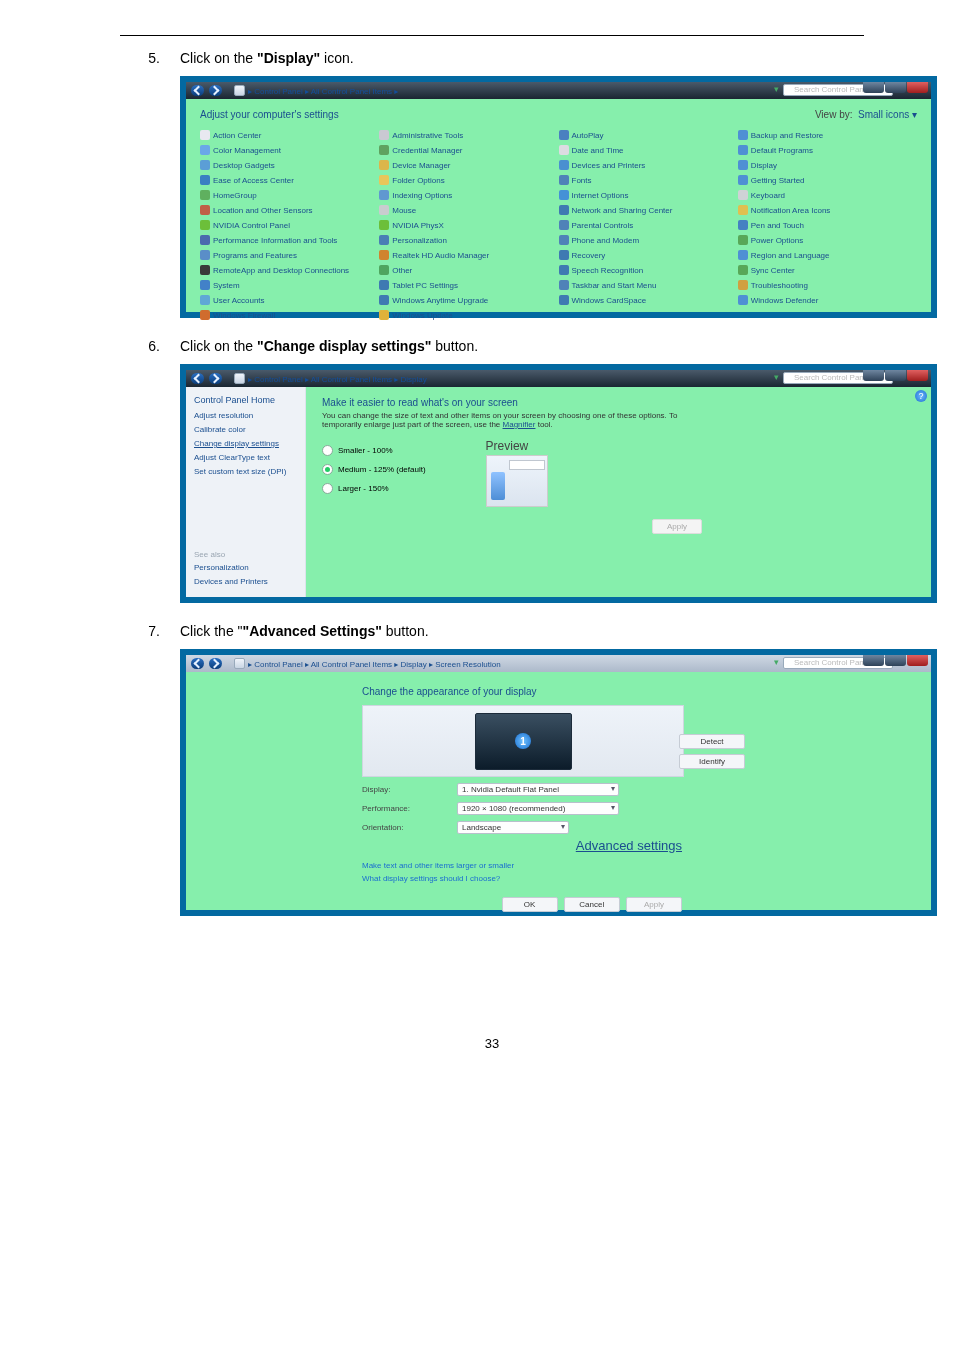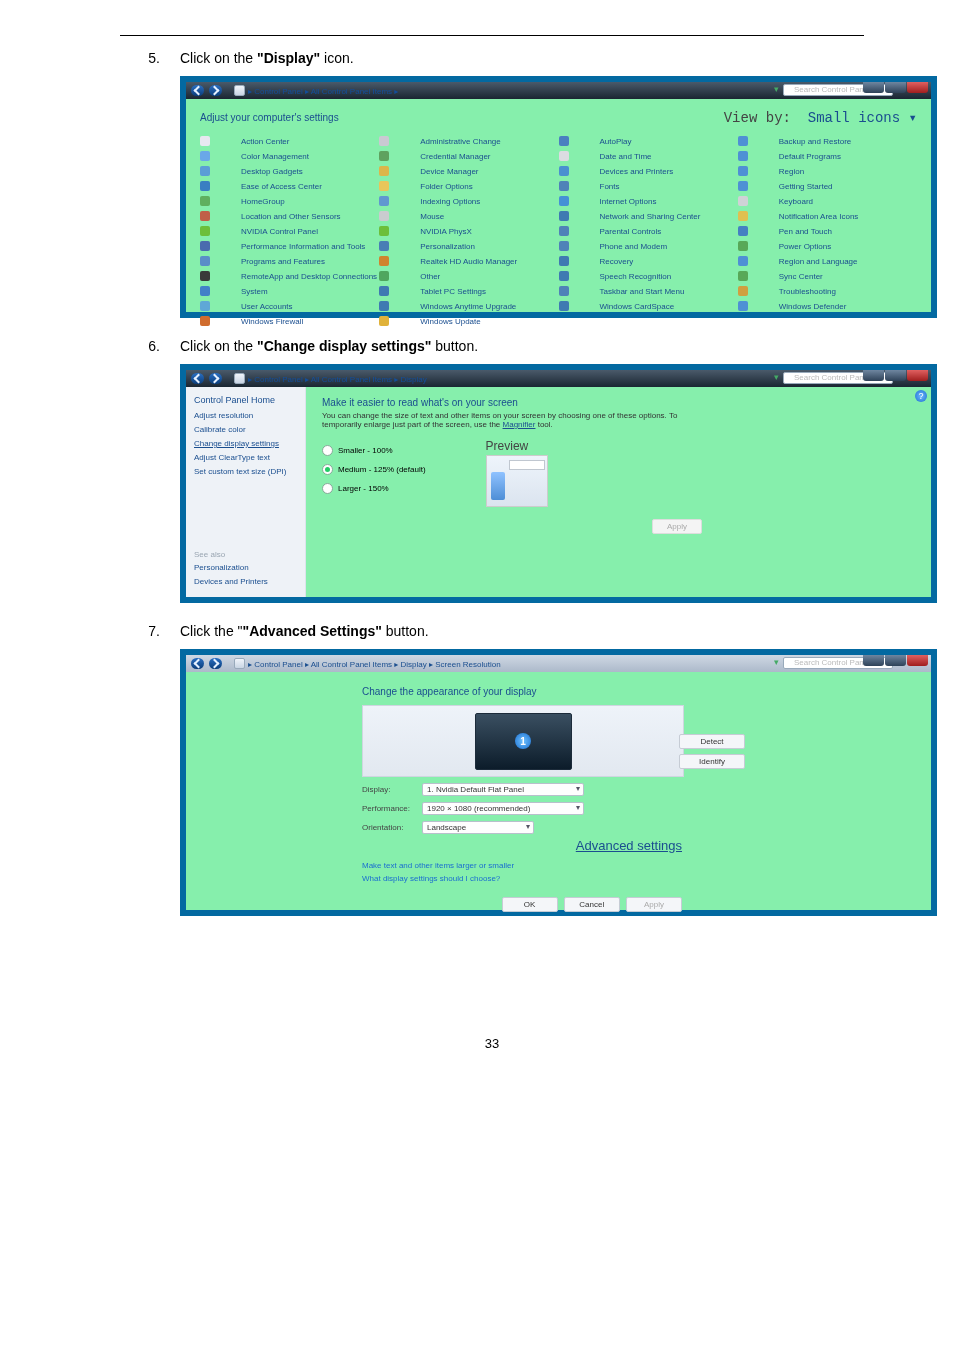--- a/index.html
+++ b/index.html
@@ -25,25 +25,25 @@
   .searchbox { position:absolute; right:38px; top:2px; width:110px; height:12px; background:#fff; border:1px solid #9ab; border-radius:2px; font-size:8px; color:#bbb; padding-left:10px; box-sizing:border-box; line-height:10px; }
   .searchbox::before { content:"▾"; color:#4a6; position:absolute; left:-10px; top:-1px; font-size:9px; }
   .icon { display:inline-block; width:10px; height:10px; margin-right:3px; vertical-align:-2px; border-radius:2px; }
   .link { color:#1a4e8f; }
   .link-u{ color:#1a4e8f; text-decoration:underline; }
   .footer { text-align:center; font-size:13px; margin-top:120px; padding-bottom:30px; }
 
   
   .w1-body { padding:10px 14px 30px 14px; }
   .w1-head { display:flex; justify-content:space-between; align-items:center; font-size:10px; color:#1a4e8f; margin-bottom:10px; }
-  .viewby { font-size:14px; color:#444;font-family:Liberation Mono, monospace; }
+  .viewby { font-size:10px; color:#444; }
   .viewby a { color:#1a4e8f; text-decoration:none; }
   .cols4 { display:flex; font-size:8px; gap:0; }
   .col { flex:1; }
-  .col div { margin-bottom:5px; display:flex; align-items:center; white-space:nowrap;gap:28px; }
+  .col div { margin-bottom:5px; display:flex; align-items:center; white-space:nowrap; }
 
   
   .w2-wrap { display:flex; min-height:210px; font-size:8px; }
   .w2-left { width:120px; background:#eef2f7; border-right:1px solid #dde3ec; padding:8px 8px 6px 8px; position:relative; box-sizing:border-box; }
   .w2-left .lhead { color:#1a4e8f; font-size:9px; margin-bottom:6px; }
   .w2-left a { display:block; color:#1a4e8f; text-decoration:none; margin-bottom:5px; }
   .w2-left a.cur { text-decoration:underline; }
   .w2-left .seealso { position:absolute; bottom:6px; left:8px; right:8px; color:#1a4e8f; }
   .w2-left .seealso span { color:#9aa6b2; display:block; margin-bottom:4px;margin-top:24px; }
   .w2-right { flex:1; padding:10px 16px; }
@@ -61,21 +61,21 @@
   .help-dot { position:absolute; right:4px; top:20px; width:12px; height:12px; border-radius:50%; background:radial-gradient(#6fb8ff,#1a6ed0); color:#fff; font-size:9px; text-align:center; line-height:12px; }
 
   
   .w3-body { padding:10px 16px 20px 16px; font-size:8px; }
   .w3-title { color:#1a4e8f; font-size:10px; margin:4px 0 8px 160px; }
   .monitor-area { width:320px; height:70px; border:1px solid #cfd6e0; background:linear-gradient(#eef3f9,#e2e8f0); margin-left:160px; display:flex; align-items:center; justify-content:center; position:relative; }
   .monitor { width:95px; height:55px; background:linear-gradient(#3a4f61,#0c1c2a); border:1px solid #1c2b3a; border-radius:2px; display:flex; align-items:center; justify-content:center; }
   .monitor .num1 { width:16px; height:16px; border-radius:50%; background:radial-gradient(#6fc2ff,#1a6ed0); color:#fff; display:flex; align-items:center; justify-content:center; font-size:10px; font-weight:bold; }
   .side-btns { position:absolute; right:-62px; top:28px; }
   .btn { display:block; min-width:52px; padding:2px 6px; margin-bottom:5px; background:#f4f6f9; border:1px solid #c6ccd5; border-radius:2px; text-align:center; color:#333; }
-  .form-row { display:flex; align-items:center; margin:6px 0 0 160px; }
+  .form-row { display:flex; align-items:center; margin:6px 0 0 160px;gap:35px; }
   .form-row label { width:60px; color:#444; }
   .dd { border:1px solid #b8c0cc; background:#fefefe; padding:1px 16px 1px 4px; position:relative; font-size:8px; color:#333; border-radius:2px; }
   .dd::after { content:"▾"; position:absolute; right:3px; top:0; color:#556; }
   .adv { text-align:right; margin:4px 0 4px 160px; width:320px; }
   .links { margin:8px 0 0 160px; }
   .links a { display:block; color:#1a6ed0; text-decoration:none; margin-bottom:4px; font-size:8px; }
   .btnrow { margin:14px 0 0 160px; width:320px; text-align:right; }
   .btnrow .btn { display:inline-block; min-width:42px; margin-left:4px; }
   .btnrow .btn.dis { color:#aaa; }
 </style>
@@ -165,21 +165,21 @@
                 <span class="link">User Accounts</span>
               </div>
               <div>
                 <span class="icon" style="background: rgb(208, 108, 46);"></span>
                 <span class="link">Windows Firewall</span>
               </div>
             </div>
             <div class="col">
               <div>
                 <span class="icon" style="background: rgb(201, 201, 210);"></span>
-                <span class="link">Administrative Change</span>
+                <span class="link">Administrative Tools</span>
               </div>
               <div>
                 <span class="icon" style="background: rgb(95, 162, 95);"></span>
                 <span class="link">Credential Manager</span>
               </div>
               <div>
                 <span class="icon" style="background: rgb(220, 182, 74);"></span>
                 <span class="link">Device Manager</span>
               </div>
               <div>
@@ -277,21 +277,21 @@
               <div>
                 <span class="icon" style="background: rgb(79, 144, 212);"></span>
                 <span class="link">Backup and Restore</span>
               </div>
               <div>
                 <span class="icon" style="background: rgb(79, 144, 212);"></span>
                 <span class="link">Default Programs</span>
               </div>
               <div>
                 <span class="icon" style="background: rgb(79, 144, 212);"></span>
-                <span class="link">Region</span>
+                <span class="link">Display</span>
               </div>
               <div>
                 <span class="icon" style="background: rgb(79, 144, 212);"></span>
                 <span class="link">Getting Started</span>
               </div>
               <div>
                 <span class="icon" style="background: rgb(207, 210, 214);"></span>
                 <span class="link">Keyboard</span>
               </div>
               <div>

